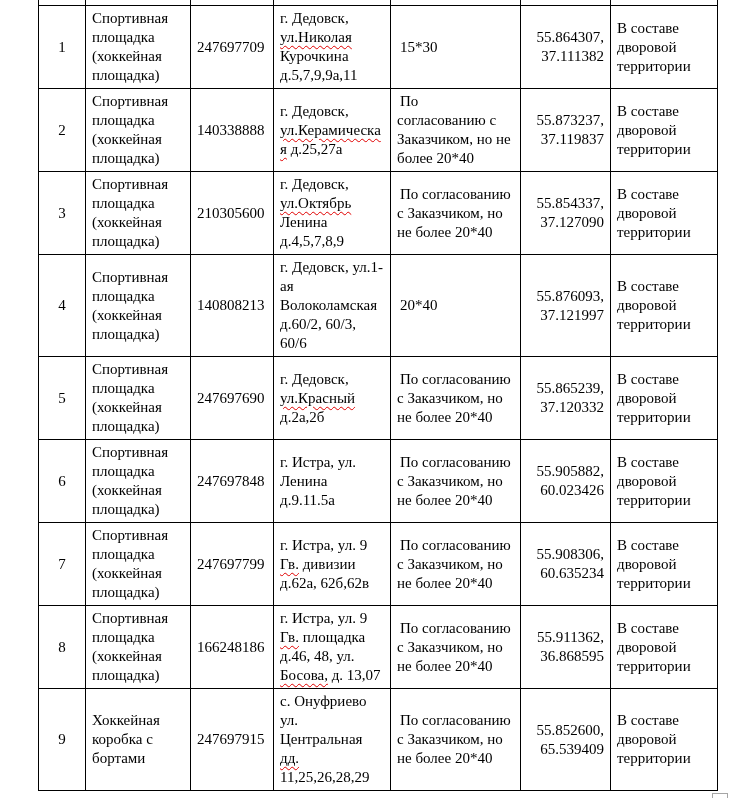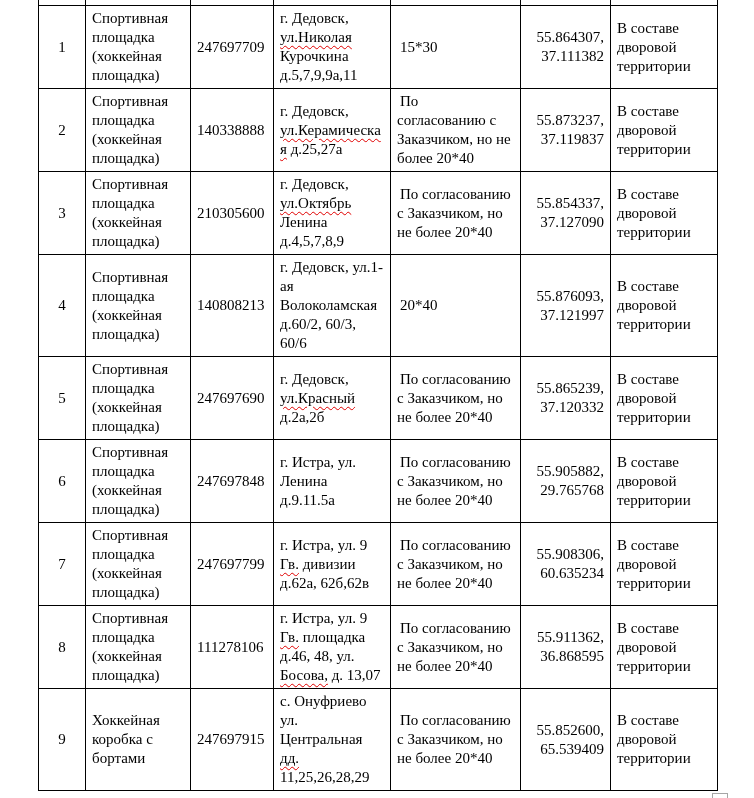--- a/index.html
+++ b/index.html
@@ -147,39 +147,39 @@
         </tr>
         <tr class="data-row">
           <td class="c-num">6</td>
           <td class="c-name">Спортивная площадка (хоккейная площадка)</td>
           <td class="c-id">247697848</td>
           <td class="c-addr"><span>г. Истра, ул. Ленина д.9.11.5а</span></td>
           <td class="c-size">По согласованию
 с Заказчиком, но
 не более 20*40</td>
           <td class="c-coord">55.905882,
-29.765768</td>
+60.023426</td>
           <td class="c-stat">В составе дворовой территории</td>
         </tr>
         <tr class="data-row">
           <td class="c-num">7</td>
           <td class="c-name">Спортивная площадка (хоккейная площадка)</td>
           <td class="c-id">247697799</td>
           <td class="c-addr"><span>г. Истра, ул. 9 </span><span class="sp">Гв.</span><span> дивизии д.62а, 62б,62в</span></td>
           <td class="c-size">По согласованию
 с Заказчиком, но
 не более 20*40</td>
           <td class="c-coord">55.908306,
 60.635234</td>
           <td class="c-stat">В составе дворовой территории</td>
         </tr>
         <tr class="data-row">
           <td class="c-num">8</td>
           <td class="c-name">Спортивная площадка (хоккейная площадка)</td>
-          <td class="c-id">111278106</td>
+          <td class="c-id">166248186</td>
           <td class="c-addr"><span>г. Истра, ул. 9 </span><span class="sp">Гв.</span><span> площадка д.46, 48, ул. </span><span class="sp">Босова,</span><span> д. 13,07</span></td>
           <td class="c-size">По согласованию
 с Заказчиком, но
 не более 20*40</td>
           <td class="c-coord">55.911362,
 36.868595</td>
           <td class="c-stat">В составе дворовой территории</td>
         </tr>
         <tr class="data-row">
           <td class="c-num">9</td>

